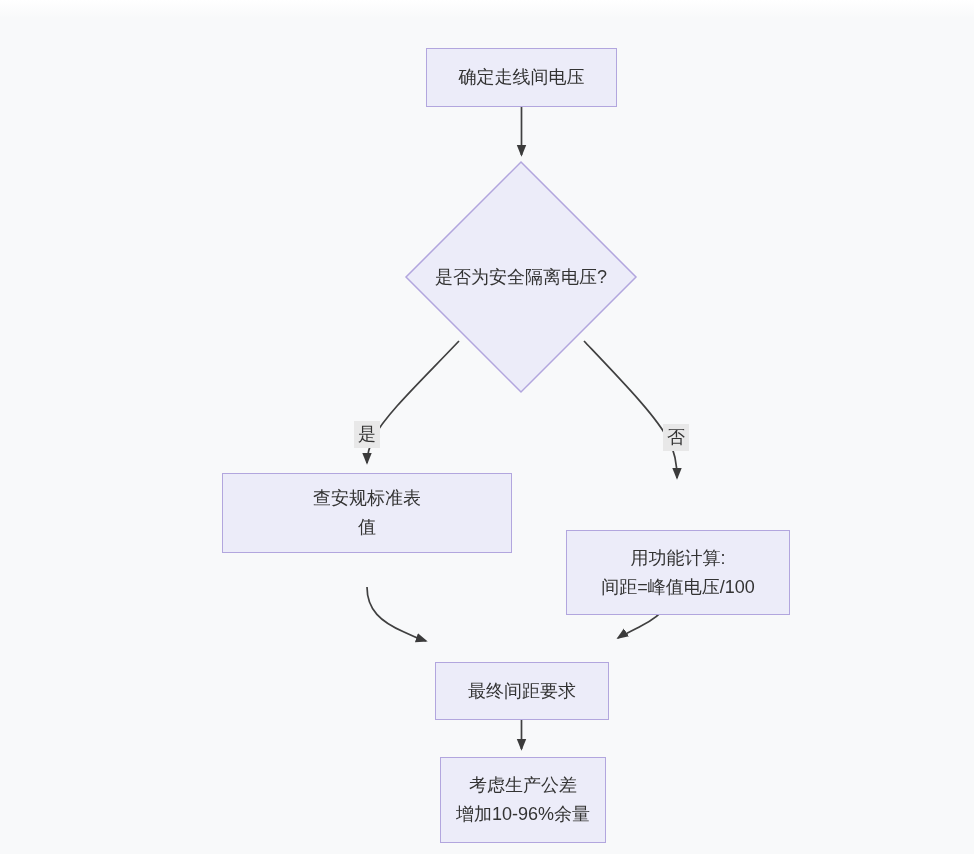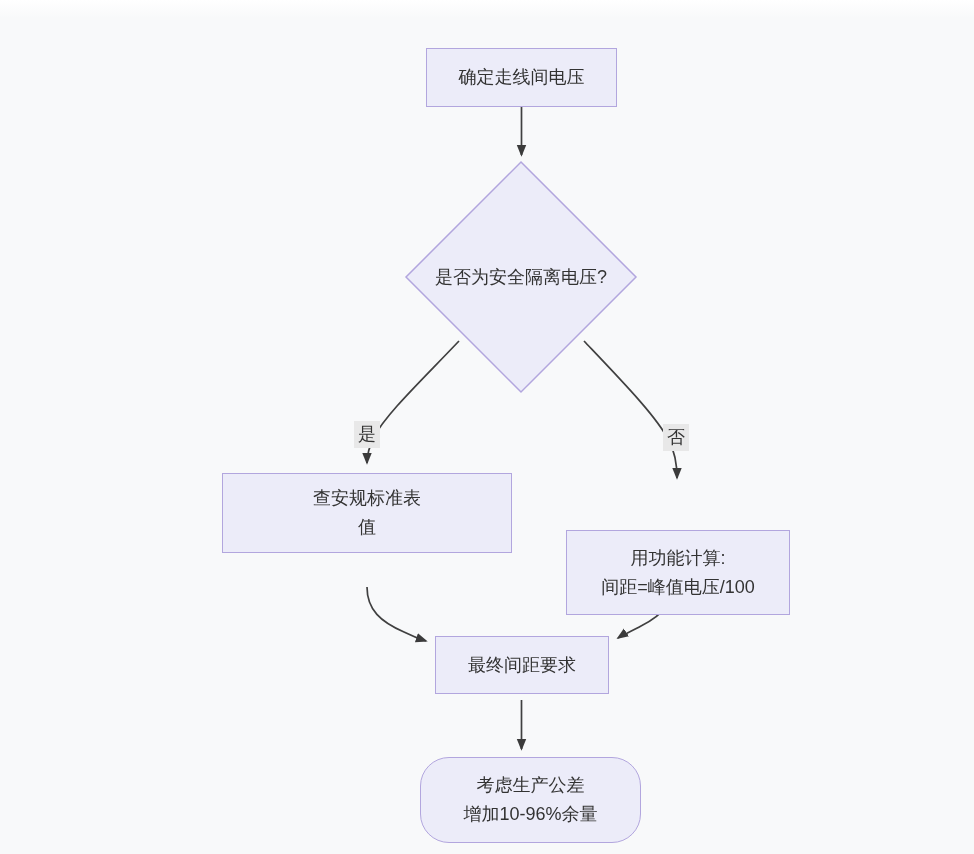--- a/index.html
+++ b/index.html
@@ -46,22 +46,22 @@
     align-items: center;
     justify-content: center;
     font-size: 18px;
     line-height: 29px;
     color: #333333;
     text-align: center;
   }
   .node-start     { left: 426px; top: 48px;  width: 191px; height: 59px;  }
   .node-safety    { left: 222px; top: 473px; width: 290px; height: 80px; }
   .node-functional{ left: 566px; top: 486px; width: 224px; height: 85px; margin-top: 44px;  }
-  .node-final     { left: 435px; top: 636px; width: 174px; height: 58px;  }
-  .node-margin    { left: 420px; top: 757px; width: 221px; height: 86px; border-radius: 29px;  }
+  .node-final     { left: 435px; top: 662px; width: 174px; height: 58px;  }
+  .node-margin    { left: 440px; top: 757px; width: 166px; height: 86px;  }
   .diamond-label {
     position: absolute;
     left: 406px;
     top: 263px;
     width: 230px;
     height: 29px;
     display: flex;
     align-items: center;
     justify-content: center;
     font-size: 18px;

